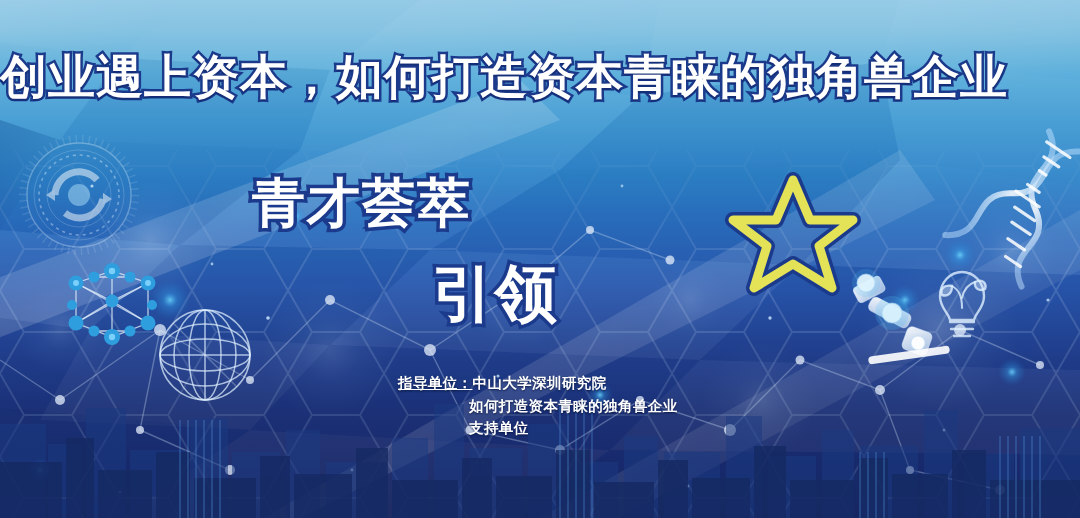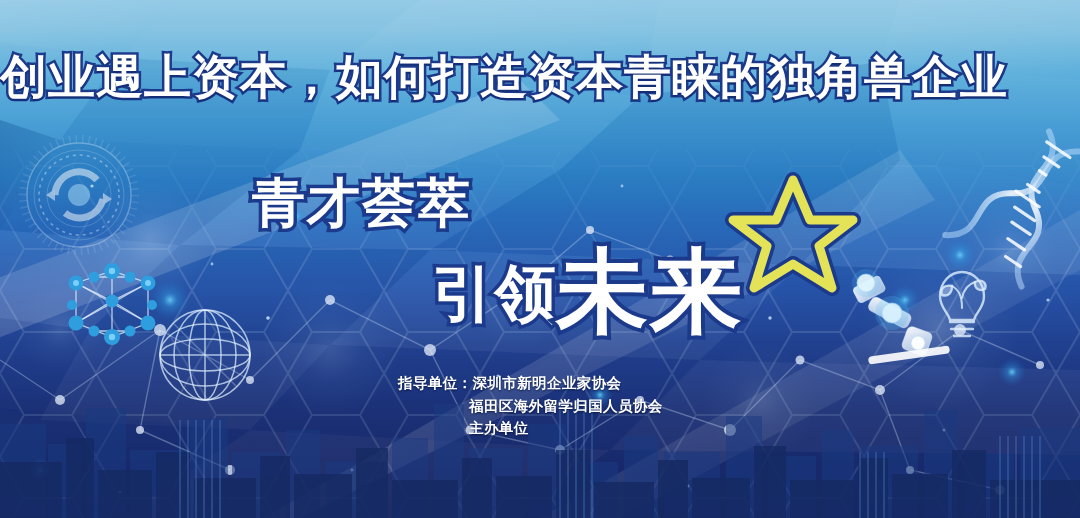--- a/index.html
+++ b/index.html
@@ -114,21 +114,21 @@
     top: 372px;
     font-size: 14.5px;
     font-weight: 700;
     line-height: 22.5px;
     color: #ffffff;
     letter-spacing: 0.4px;
     text-shadow: 0 1px 2px rgba(5,18,55,0.8);
     white-space: nowrap;
   }
   .credit-row { display: block; }
-  .credit-label { display: inline-block; }
+  .credit-label { display: inline-block; text-decoration: underline; }
   .credit-indent { display: inline-block; width: 71px; }
 </style>
 </head>
 <body>
 
 <div id="banner">
 
   <div class="bg-base"></div>
 
   <svg class="bg-svg" viewBox="0 0 1080 518" preserveAspectRatio="none">
@@ -448,22 +448,21 @@
       <path d="M0,-58 L17,-18 L60,-18 L26,8 L39,50 L0,26 L-39,50 L-26,8 L-60,-18 L-17,-18 Z" fill="none" stroke="#1b3a8c" stroke-width="16" stroke-linejoin="round"></path>
       <path d="M0,-58 L17,-18 L60,-18 L26,8 L39,50 L0,26 L-39,50 L-26,8 L-60,-18 L-17,-18 Z" fill="none" stroke="#e4e358" stroke-width="9" stroke-linejoin="round"></path>
     </g>
   </svg>
 
   <div class="headline">创业遇上资本，如何打造资本青睐的独角兽企业</div>
 
   <div class="maintitle">
     <div class="title-line1">青才荟萃</div>
     <div class="title-line2-small">引领</div>
-    <div class="title-line2-big">未来</div>
   </div>
 
   <div class="credits" id="credits-block">
-      <span class="credit-row"><span class="credit-label">指导单位：</span><span class="credit-value">深圳市新明企业家协会</span></span>
-      <span class="credit-row"><span class="credit-indent"></span><span class="credit-value">福田区海外留学归国人员协会</span></span>
-      <span class="credit-row"><span class="credit-indent"></span><span class="credit-value">主办单位</span></span>
+      <span class="credit-row"><span class="credit-label">指导单位：</span><span class="credit-value">中山大学深圳研究院</span></span>
+      <span class="credit-row"><span class="credit-indent"></span><span class="credit-value">如何打造资本青睐的独角兽企业</span></span>
+      <span class="credit-row"><span class="credit-indent"></span><span class="credit-value">支持单位</span></span>
     </div>
 
 </div>
 
 </body></html>

